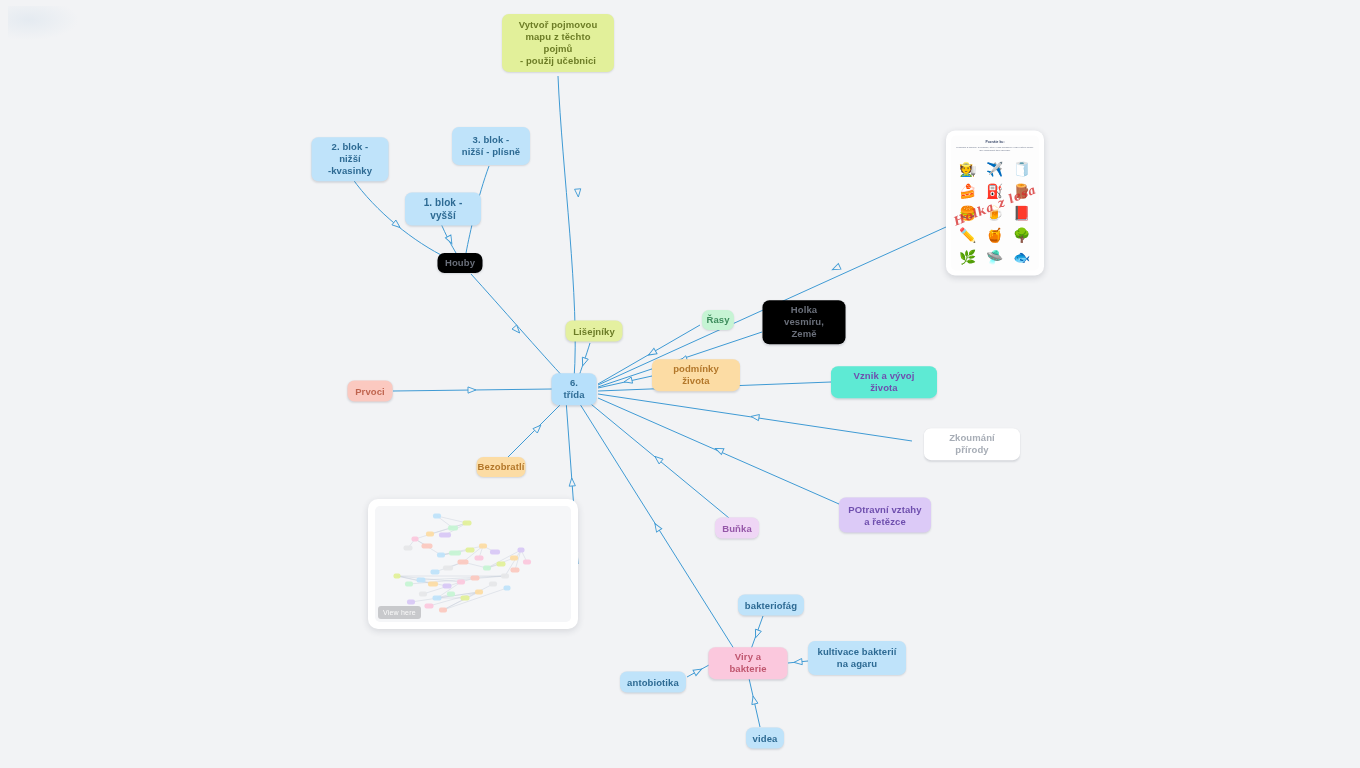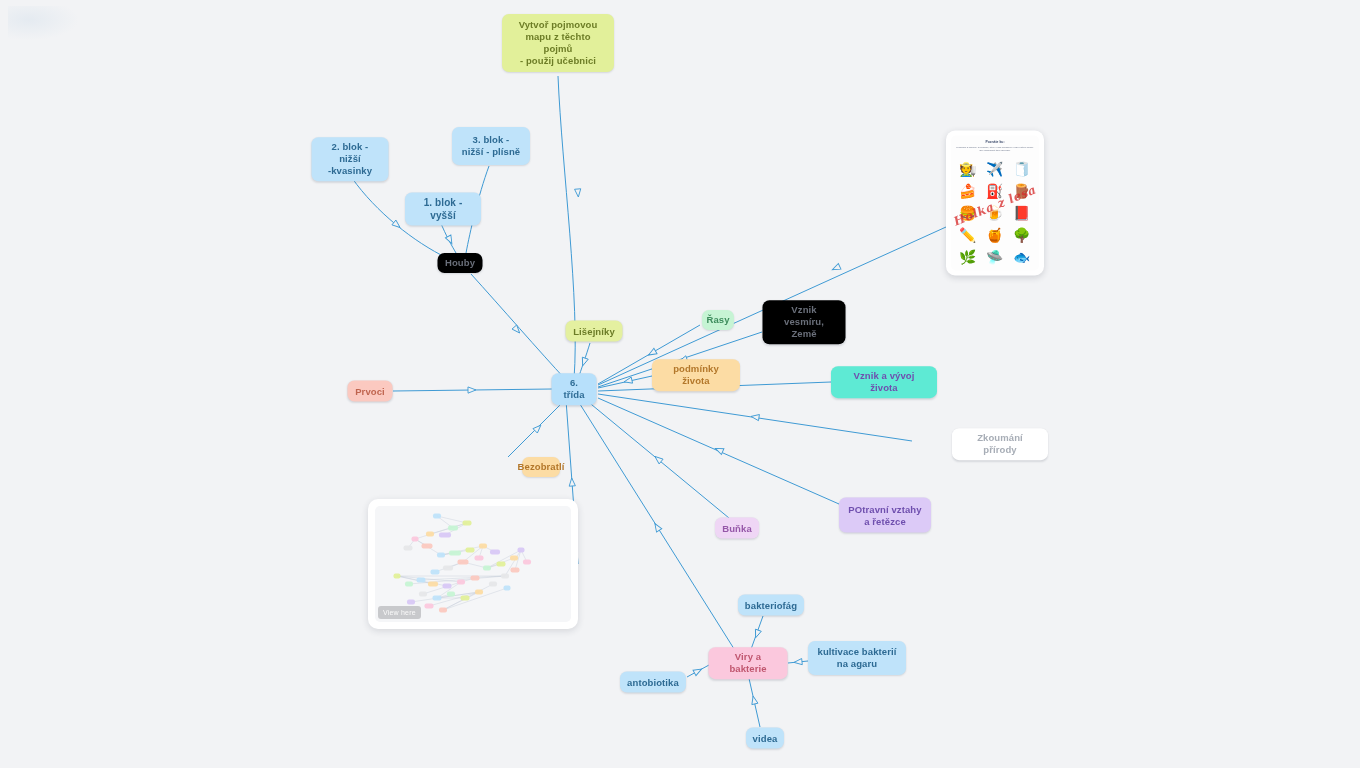--- a/index.html
+++ b/index.html
@@ -374,28 +374,28 @@
 mapu z těchto pojmů
 - použij učebnici</div>
     <div class="node n-blue" style="left: 491px; top: 146px; width: 78px; min-height: 38px; font-size: 9.5px;">3. blok -
 nižší - plísně</div>
     <div class="node n-blue" style="left: 350px; top: 159px; width: 77px; min-height: 36px; font-size: 9.5px;">2. blok - nižší
 -kvasinky</div>
     <div class="node n-blue" style="left: 443px; top: 209px; width: 76px; min-height: 22px; font-size: 10px;">1. blok - vyšší</div>
     <div class="node n-gray" style="left: 460px; top: 263px; width: 45px; min-height: 20px; font-size: 9.5px;">Houby</div>
     <div class="node n-limeb" style="left: 594px; top: 331px; width: 57px; min-height: 21px; font-size: 9.5px;">Lišejníky</div>
     <div class="node n-green" style="left: 718px; top: 320px; width: 32px; min-height: 20px; font-size: 9.5px;">Řasy</div>
-    <div class="node n-gray" style="left: 804px; top: 322px; width: 83px; min-height: 34px; font-size: 9.5px;">Vznik vesmíru,
+    <div class="node n-gray" style="left: 804px; top: 322px; width: 83px; min-height: 34px; font-size: 9.5px;">Holka vesmíru,
 Země</div>
     <div class="node n-blue-mid" style="left: 574px; top: 389px; width: 45px; min-height: 21px; font-size: 9.5px;">6. třída</div>
     <div class="node n-orange" style="left: 696px; top: 375px; width: 88px; min-height: 20px; font-size: 9.5px;">podmínky života</div>
     <div class="node n-salmon" style="left: 370px; top: 391px; width: 45px; min-height: 21px; font-size: 9.5px;">Prvoci</div>
     <div class="node n-purple" style="left: 884px; top: 382px; width: 106px; min-height: 21px; font-size: 9.5px;">Vznik a vývoj života</div>
-    <div class="node n-white" style="left: 1000px; top: 444px; width: 96px; min-height: 21px; font-size: 9.5px;">Zkoumání přírody</div>
-    <div class="node n-orange" style="left: 501px; top: 467px; width: 38px; min-height: 20px; font-size: 9.5px; margin-left: 40px;">Bezobratlí</div>
+    <div class="node n-white" style="left: 972px; top: 444px; width: 96px; min-height: 21px; font-size: 9.5px;">Zkoumání přírody</div>
+    <div class="node n-orange" style="left: 501px; top: 467px; width: 49px; min-height: 20px; font-size: 9.5px;">Bezobratlí</div>
     <div class="node n-purple2" style="left: 885px; top: 515px; width: 92px; min-height: 35px; font-size: 9.5px;">POtravní vztahy
 a řetězce</div>
     <div class="node n-lilac" style="left: 737px; top: 528px; width: 44px; min-height: 21px; font-size: 9.5px;">Buňka</div>
     <div class="node n-blue" style="left: 771px; top: 605px; width: 66px; min-height: 21px; font-size: 9.5px;">bakteriofág</div>
     <div class="node n-pink" style="left: 748px; top: 663px; width: 79px; min-height: 21px; font-size: 9.5px;">Viry a bakterie</div>
     <div class="node n-blue" style="left: 857px; top: 658px; width: 98px; min-height: 34px; font-size: 9.5px;">kultivace bakterií
 na agaru</div>
     <div class="node n-blue" style="left: 653px; top: 682px; width: 66px; min-height: 21px; font-size: 9.5px;">antobiotika</div>
     <div class="node n-blue" style="left: 765px; top: 738px; width: 38px; min-height: 21px; font-size: 9.5px;">videa</div>
   </div>

